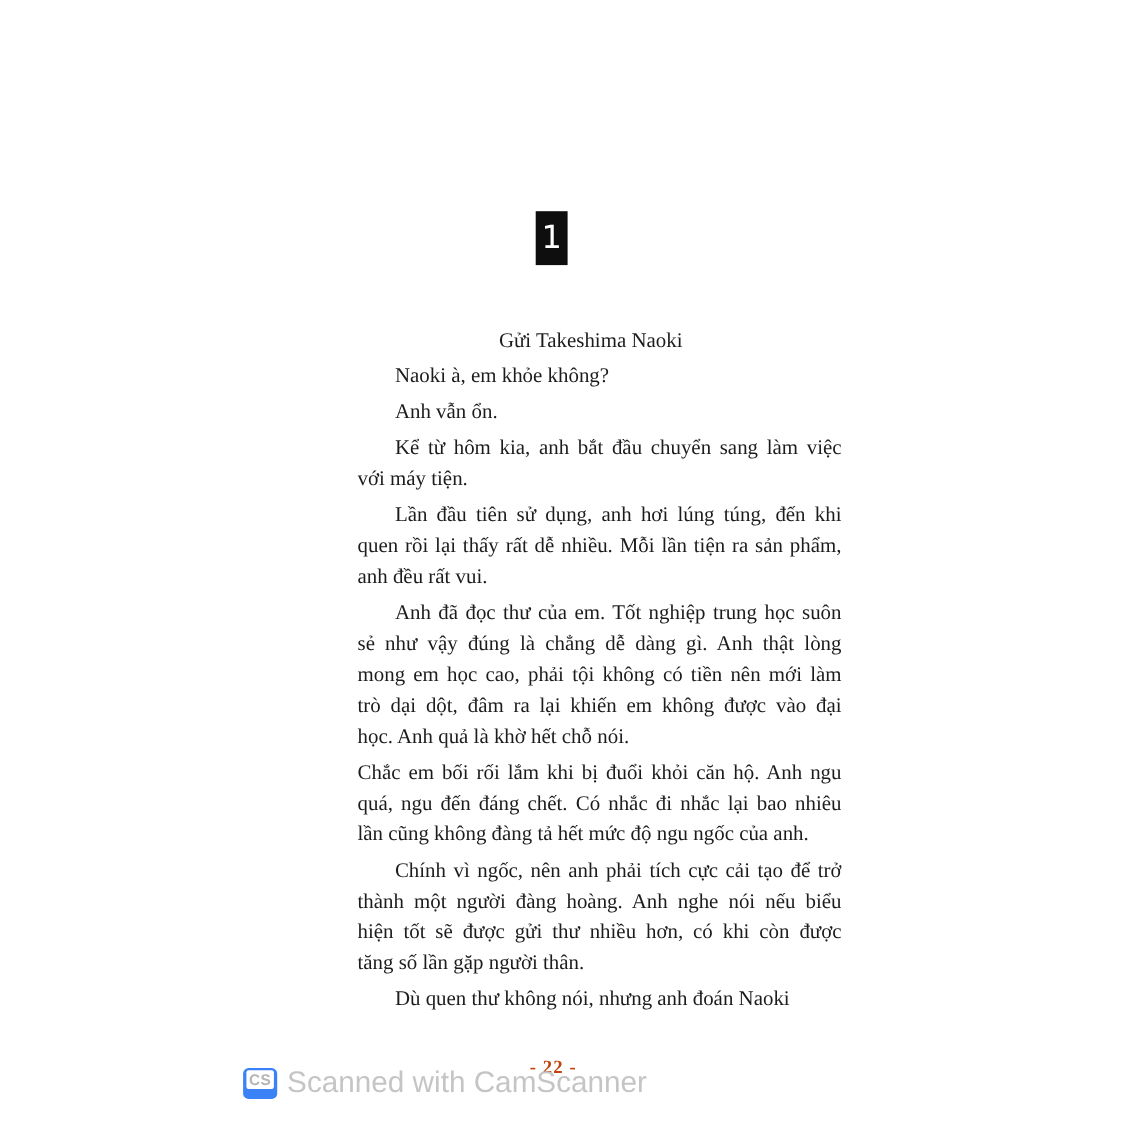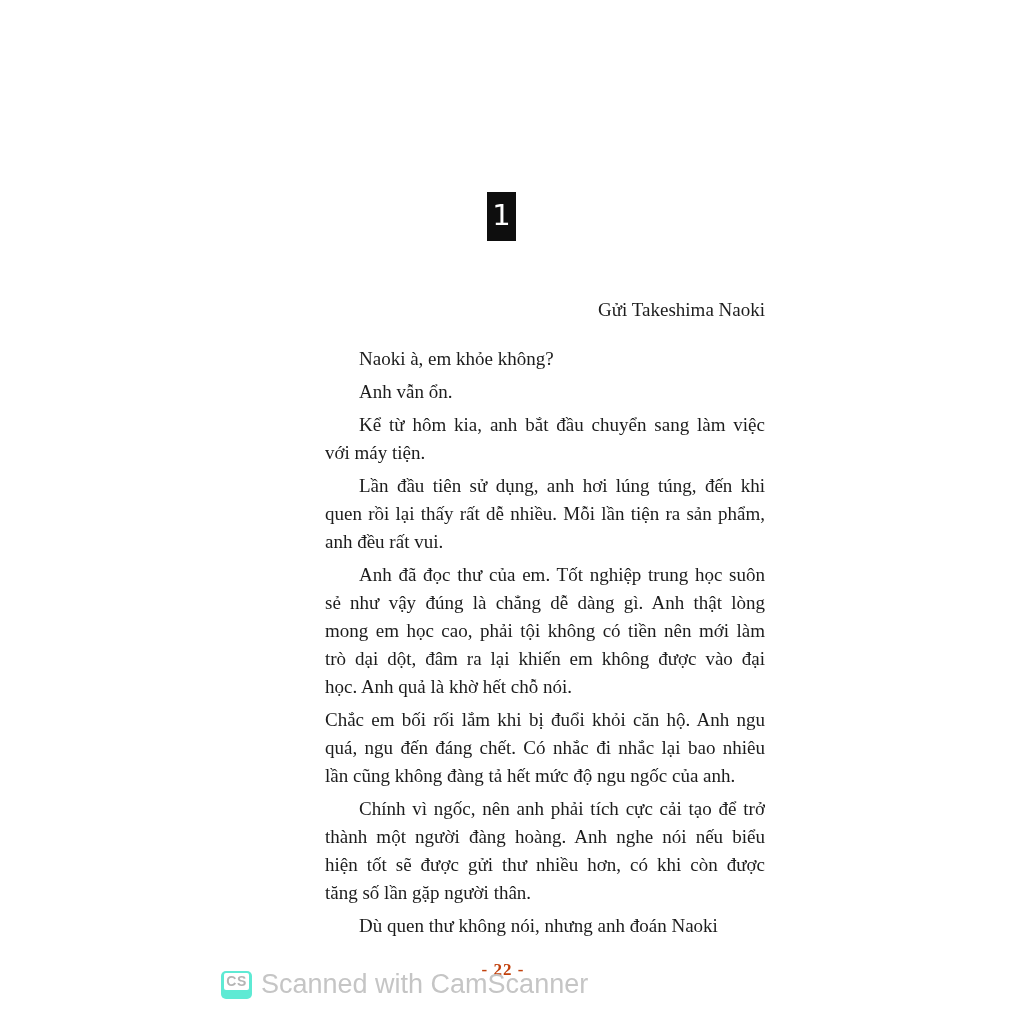--- a/index.html
+++ b/index.html
@@ -37,24 +37,24 @@
   }
   .text-column {
     position: absolute;
     left: 309px;
     top: 296px;
     width: 456px;
     font-size: 19px;
     line-height: 28px;
   }
   .salutation {
-    text-align: right;
+    text-align: center;
     height: 28px;
     line-height: 28px;
-    margin-bottom: 21px;
+    margin-bottom: 4px;
   }
   .para { margin: 0 0 5px 16px; }
   .line {
     height: 28px;
     line-height: 28px;
     overflow: hidden;
     text-align: left;
   }
   .line.just {
     text-align: justify;
@@ -77,21 +77,21 @@
     left: 221px;
     top: 969px;
     display: flex;
     align-items: center;
     gap: 9px;
   }
   .cs-logo {
     position: relative;
     width: 31px;
     height: 28px;
-    background: #5eead4;
+    background: #3b82f6;
     border-radius: 5px;
   }
   .cs-logo .window {
     position: absolute;
     left: 3px;
     right: 3px;
     top: 2px;
     height: 17px;
     background: #ffffff;
     border-radius: 2px;

